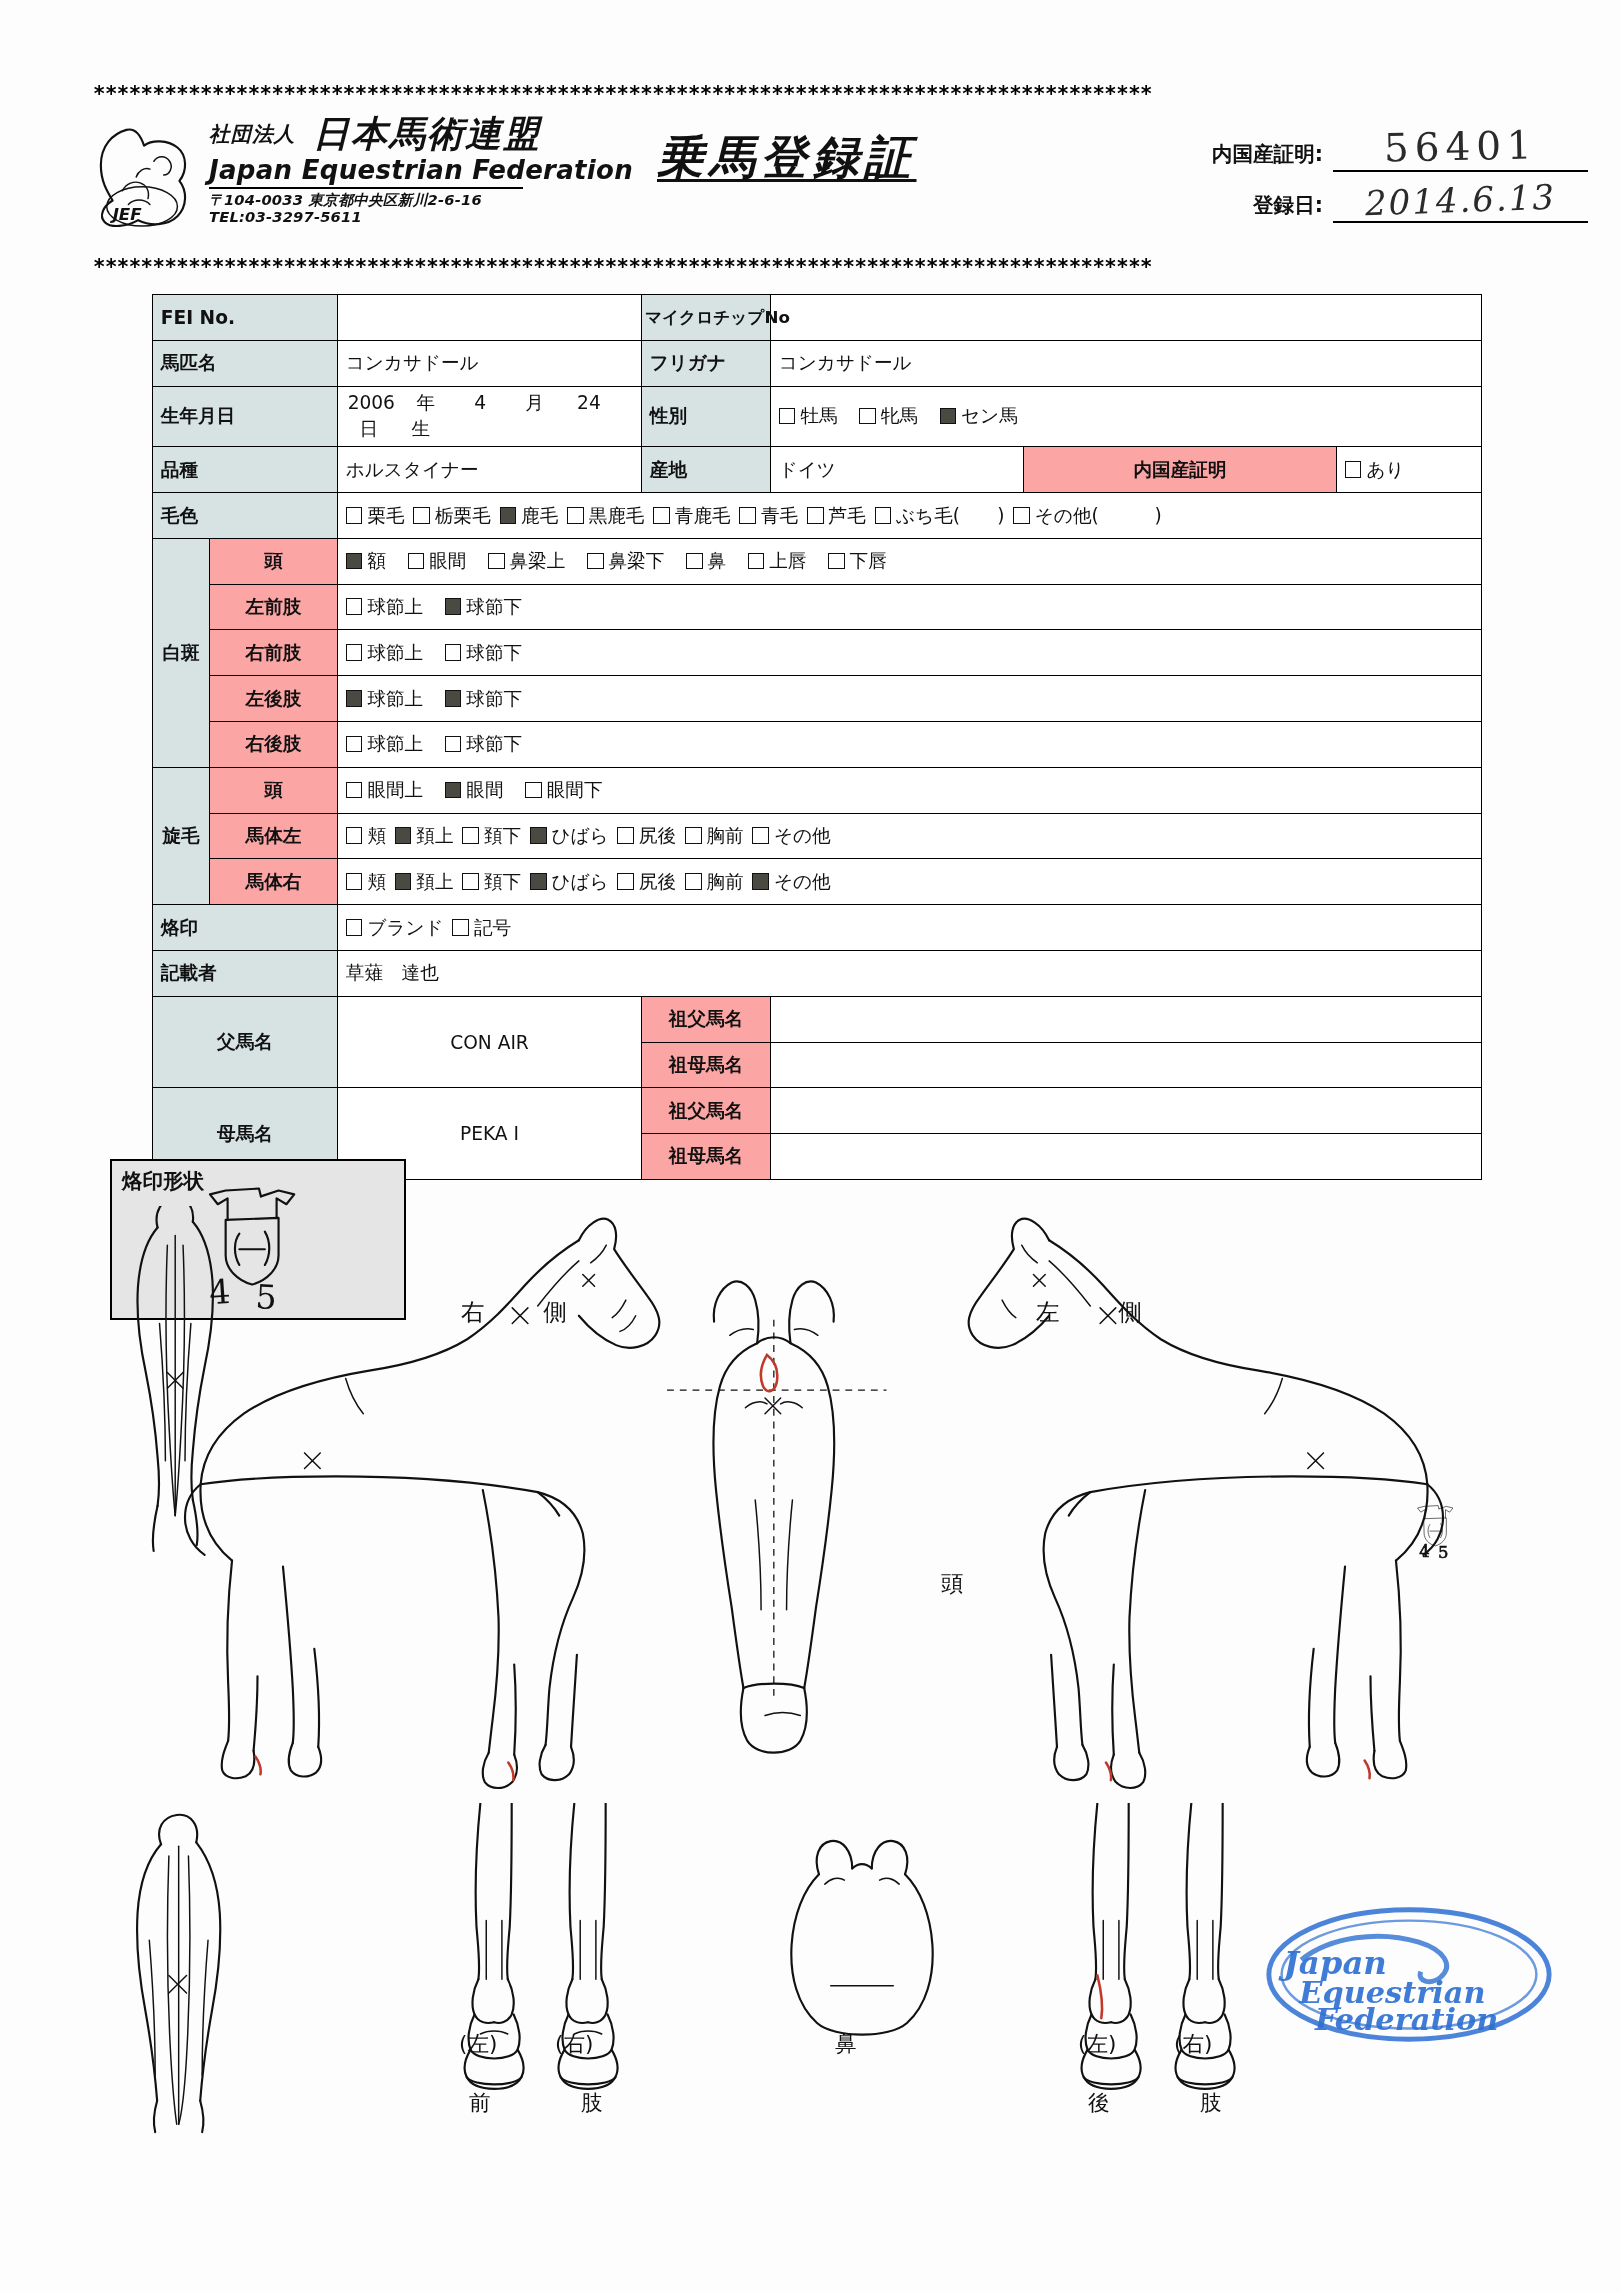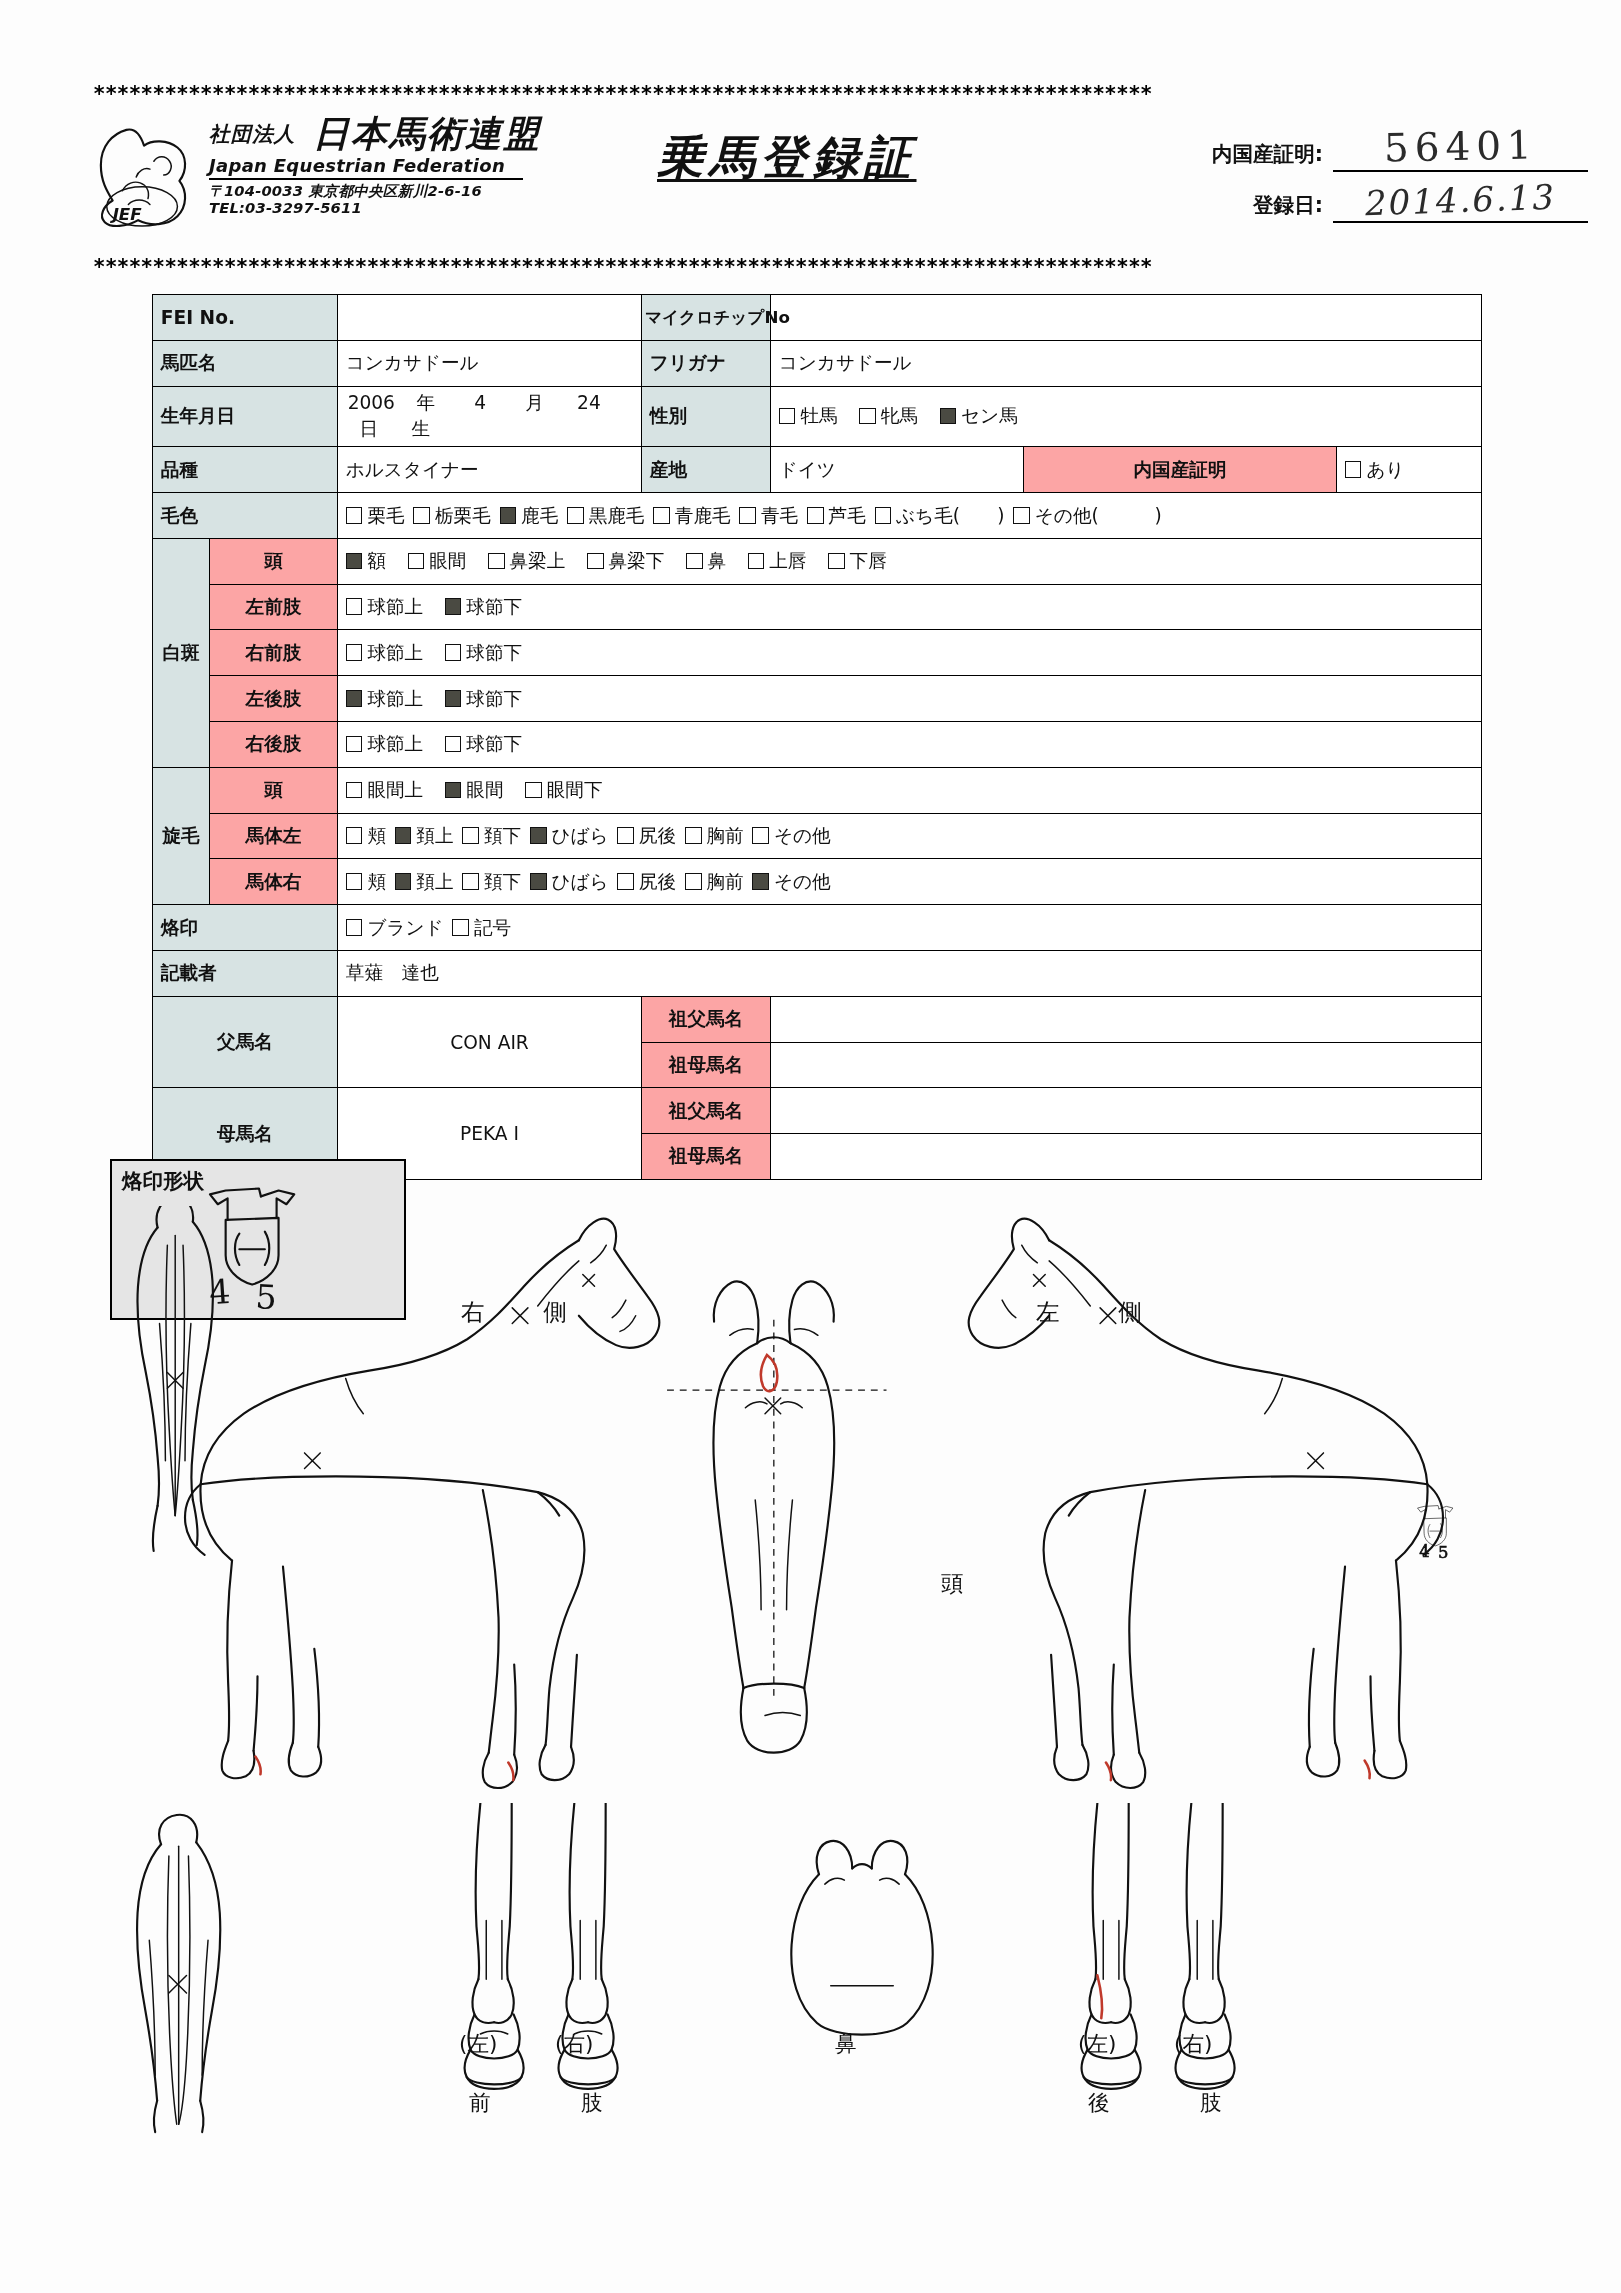--- a/index.html
+++ b/index.html
@@ -27,21 +27,21 @@
   .org-line1{display:flex;align-items:flex-end;gap:17.6px;}
   .org-corp{
     font-size:20.6px;font-weight:700;font-style:italic;letter-spacing:1px;
     padding-bottom:3.9px;
   }
   .org-jp{
     font-size:36px;font-weight:700;font-style:italic;letter-spacing:2px;
     line-height:1;
   }
   .org-en{
-    font-size:18px;font-weight:700;font-style:italic;letter-spacing:0.3px;
+    font-size:26px;font-weight:700;font-style:italic;letter-spacing:0.3px;
     margin-top:2.9px;
   }
   .org-rule{border-top:2px solid #000;margin-top:2px;width:314px;}
   .org-addr{
     font-size:14.7px;font-weight:700;font-style:italic;line-height:1.18;
     letter-spacing:0.2px;margin-top:2px;
   }
 
   .title{
     position:absolute;left:564px;top:17.6px;
@@ -517,15 +517,25 @@
   <div class="figcap" style="left:459px;top:2029px;">(左)</div>
   <div class="figcap" style="left:555px;top:2029px;">(右)</div>
   <div class="figcap" style="left:469px;top:2088px;letter-spacing:15.7px;">前　　肢</div>
 
   <div class="figcap" style="left:835px;top:2029px;">鼻</div>
 
   <div class="figcap" style="left:1078px;top:2029px;">(左)</div>
   <div class="figcap" style="left:1174px;top:2029px;">(右)</div>
   <div class="figcap" style="left:1088px;top:2088px;letter-spacing:15.7px;">後　　肢</div>
 
+  <div class="stamp">
+    <svg width="294" height="147" viewBox="0 0 300 150">
+      <ellipse cx="150" cy="75" rx="143" ry="66" fill="none" stroke="#2c6fd1" stroke-width="5" opacity="0.85"></ellipse>
+      <ellipse cx="150" cy="75" rx="130" ry="55" fill="none" stroke="#2c6fd1" stroke-width="2.5" opacity="0.7"></ellipse>
+      <path d="M40 60 C70 36 120 30 160 42 C186 50 196 66 182 78 C172 86 158 82 162 72" fill="none" stroke="#2c6fd1" stroke-width="5" opacity="0.8"></path>
+      <text x="22" y="74" font-size="33" font-style="italic" font-weight="700" font-family="'DejaVu Serif',serif" fill="#2c6fd1" opacity="0.9">Japan</text>
+      <text x="38" y="104" font-size="31" font-style="italic" font-weight="700" font-family="'DejaVu Serif',serif" fill="#2c6fd1" opacity="0.9">Equestrian</text>
+      <text x="54" y="132" font-size="31" font-style="italic" font-weight="700" font-family="'DejaVu Serif',serif" fill="#2c6fd1" opacity="0.9">Federation</text>
+    </svg>
+  </div>
 
 </div>
 
 
 </body></html>

